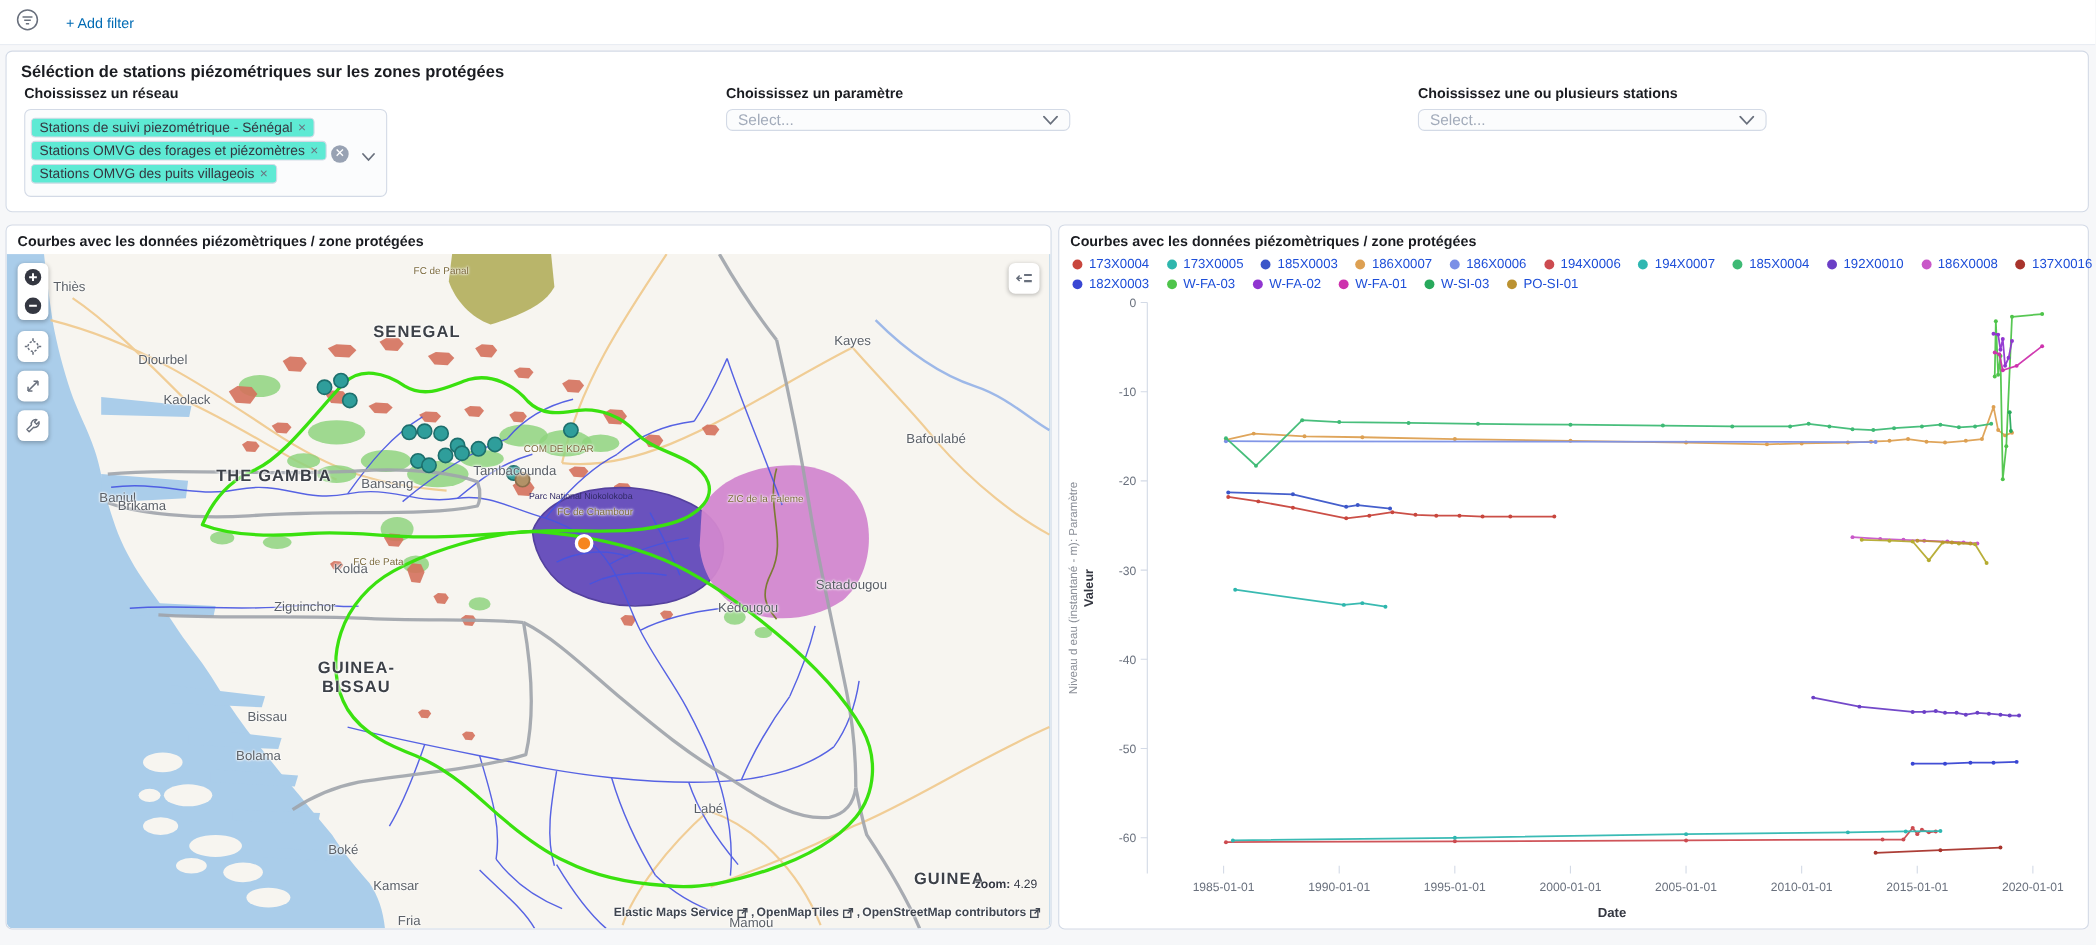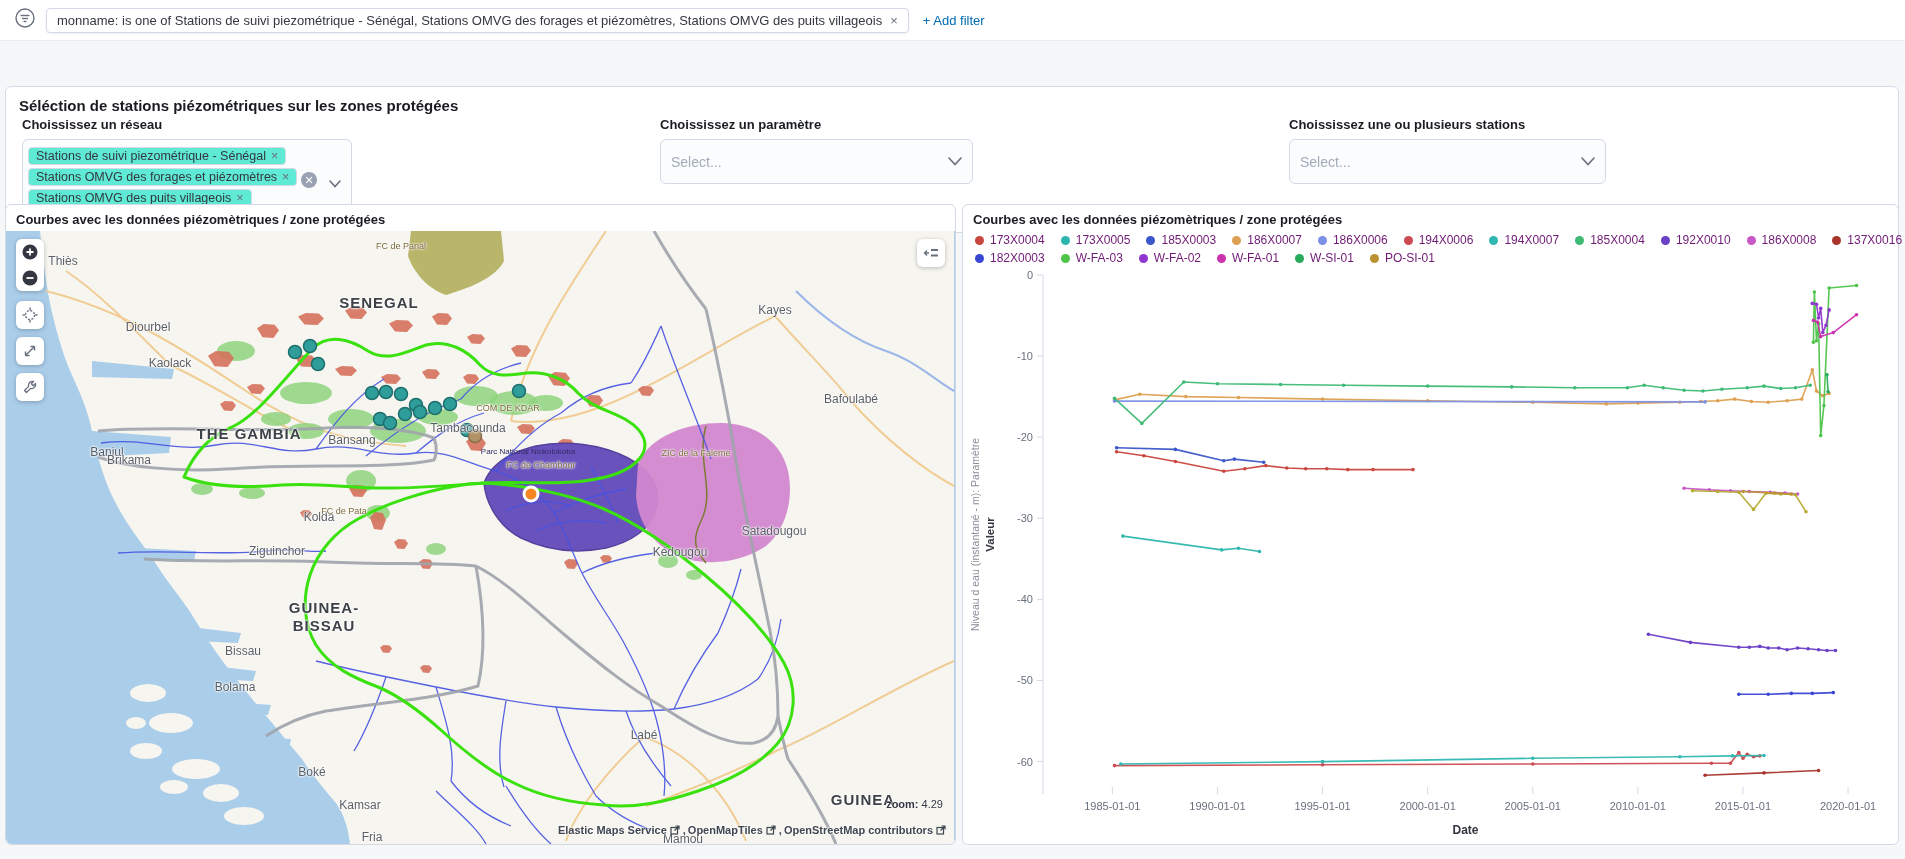--- a/index.html
+++ b/index.html
@@ -3,30 +3,30 @@
 <meta charset="utf-8">
 <style>
   html,body{margin:0;padding:0;}
   body{width:1905px;height:859px;background:#f6f7f9;font-family:"Liberation Sans",sans-serif;overflow:hidden;position:relative;}
   .topbar{position:absolute;left:0;top:0;width:1905px;height:40px;background:#fff;border-bottom:1px solid #e9edf3;display:flex;align-items:center;}
   .filter-ico{margin:0 10px 0 14px;flex:0 0 auto;}
   .filter-pill{display:inline-flex;align-items:center;gap:8px;border:1px solid #d3dae6;border-radius:4px;background:#fff;padding:4px 10px;font-size:13px;color:#343741;box-shadow:0 1px 2px rgba(152,162,179,.15);white-space:nowrap;}
   .filter-pill .x{color:#69707d;font-size:13px;cursor:pointer;}
   .add-filter{margin-left:14px;font-size:13px;color:#006bb4;cursor:pointer;white-space:nowrap;}
   .panel{position:absolute;background:#fff;border:1px solid #d3dae6;border-radius:6px;box-sizing:border-box;}
-  #controls-panel{left:5px;top:46px;width:1894px;height:147px;margin-top:40px;}
+  #controls-panel{left:5px;top:46px;width:1894px;height:147px;}
   .cp-title{position:absolute;left:13px;top:10px;font-size:15px;font-weight:bold;color:#1a1c21;}
   .grp-label{position:absolute;font-size:13px;font-weight:bold;color:#1a1c21;}
   .combo-box{position:absolute;border:1px solid #d3dae6;border-radius:6px;background:#fbfcfd;box-sizing:border-box;}
   #reseau-box{left:16px;top:52px;width:330px;height:80px;padding:4px 44px 4px 5px;}
   .pill{display:table;border:1px solid #d3dae6;border-radius:4px;background:#5eead4;padding:1px 7px;font-size:12.5px;color:#343741;margin:3px 0;white-space:nowrap;}
   .pill .x{color:#69707d;margin-left:5px;cursor:pointer;}
   .clear-btn{position:absolute;right:34px;top:32px;width:16px;height:16px;border-radius:50%;background:#98a2b3;color:#fff;font-size:11px;line-height:16px;text-align:center;cursor:pointer;}
   .combo-chevron{position:absolute;right:10px;top:34px;cursor:pointer;}
-  .select-box{position:absolute;height:45px;border:1px solid #d3dae6;border-radius:6px;background:#fbfcfd;box-sizing:border-box;display:flex;align-items:center;justify-content:space-between;padding:0 10px;cursor:pointer;}
+  .select-box{position:absolute;height:20px;border:1px solid #d3dae6;border-radius:6px;background:#fbfcfd;box-sizing:border-box;display:flex;align-items:center;justify-content:space-between;padding:0 10px;cursor:pointer;}
   .select-box .ph{font-size:14px;color:#a2abba;}
   #map-panel{left:5px;top:204px;width:951px;height:641px;}
   #chart-panel{left:962px;top:204px;width:937px;height:641px;}
   .pnl-title{position:absolute;left:10px;top:7px;font-size:13px;font-weight:bold;color:#1a1c21;z-index:5;}
   .map-wrap{position:absolute;left:0;top:26px;width:949px;height:613px;overflow:hidden;border-radius:0 0 6px 6px;}
   .map-label{position:absolute;transform:translate(-50%,-50%);white-space:nowrap;text-shadow:0 0 2px #fff,0 0 2px #fff,0 0 3px #fff;pointer-events:none;}
   .map-label.city{font-size:12px;color:#5a5f66;}
   .map-label.country{font-size:15px;font-weight:bold;color:#3d4148;letter-spacing:1px;}
   .map-label.area{font-size:9px;color:#7c6a3d;}
   .map-label.park{font-size:8px;color:#312a66;text-shadow:none;}
@@ -34,38 +34,34 @@
   .map-btn-group{position:absolute;width:28px;background:#fff;border-radius:6px;box-shadow:0 1px 4px rgba(0,0,0,.25);z-index:6;}
   .map-btn-group .half{width:28px;height:26px;display:flex;align-items:center;justify-content:center;cursor:pointer;}
   .zoom-readout{position:absolute;right:12px;bottom:34px;font-size:11px;color:#343741;text-shadow:0 0 2px #fff,0 0 2px #fff;z-index:5;}
   .zoom-readout b{font-weight:bold;}
   .attribution{position:absolute;right:8px;bottom:8px;font-size:11px;font-weight:bold;color:#404650;text-shadow:0 0 2px #fff,0 0 2px #fff,0 0 3px #fff;z-index:5;display:flex;align-items:center;gap:2px;white-space:nowrap;}
   .attribution svg{margin:0 1px;}
   .legend{position:absolute;left:12px;top:28px;width:912px;display:flex;flex-wrap:wrap;column-gap:16px;row-gap:4px;z-index:4;}
   .legend-row{display:flex;column-gap:16px;width:100%;}
   .legend-item{display:flex;align-items:center;gap:6px;cursor:pointer;}
   .legend-item .dot{width:9px;height:9px;border-radius:50%;flex:0 0 auto;}
-  .legend-item .lbl{font-size:12px;color:#701a75;}
+  .legend-item .lbl{font-size:12px;color:#1d4ed8;}
   #chart-svg{position:absolute;left:0px;top:66px;}
 </style>
 </head>
 <body>
 
 <div class="topbar">
   <span class="filter-ico">
     <svg width="22" height="22" viewBox="0 0 22 22">
         <circle cx="11" cy="11" r="9" fill="none" stroke="#69707d" stroke-width="1.4"></circle>
         <line x1="6.5" y1="8.5" x2="15.5" y2="8.5" stroke="#69707d" stroke-width="1.4"></line>
         <line x1="8" y1="11.5" x2="14" y2="11.5" stroke="#69707d" stroke-width="1.4"></line>
         <line x1="9.5" y1="14.5" x2="12.5" y2="14.5" stroke="#69707d" stroke-width="1.4"></line>
       </svg>
-  </span>
-  <span class="filter-pill">
-    <span>monname: is one of Stations de suivi piezométrique - Sénégal, Stations OMVG des forages et piézomètres, Stations OMVG des puits villageois</span>
-    <span class="x">×</span>
   </span>
   <span class="add-filter">+ Add filter</span>
 </div>
 
 <div class="panel" id="controls-panel">
   <div class="cp-title">Séléction de stations piézométriques sur les zones protégées</div>
 
   <div class="grp-label" style="left:16px;top:30px;">Choississez un réseau</div>
   <div class="combo-box" id="reseau-box">
     <div id="reseau-pills">
@@ -435,21 +431,21 @@
         <div class="legend-item">
           <span class="dot" style="background: rgb(144, 53, 208);"></span>
           <span class="lbl">W-FA-02</span>
         </div>
         <div class="legend-item">
           <span class="dot" style="background: rgb(205, 50, 173);"></span>
           <span class="lbl">W-FA-01</span>
         </div>
         <div class="legend-item">
           <span class="dot" style="background: rgb(40, 169, 92);"></span>
-          <span class="lbl">W-SI-01</span>
+          <span class="lbl">W-SI-03</span>
         </div>
         <div class="legend-item">
           <span class="dot" style="background: rgb(187, 146, 49);"></span>
           <span class="lbl">PO-SI-01</span>
         </div>
       </div>
     </div>
   <svg id="chart-svg" width="935" height="575" viewBox="0 0 935 575">
       <line x1="80" y1="4" x2="80" y2="523" stroke="#d3dae6" stroke-width="1"></line>
       <line x1="74" y1="4" x2="80" y2="4" stroke="#d3dae6" stroke-width="1"></line>

